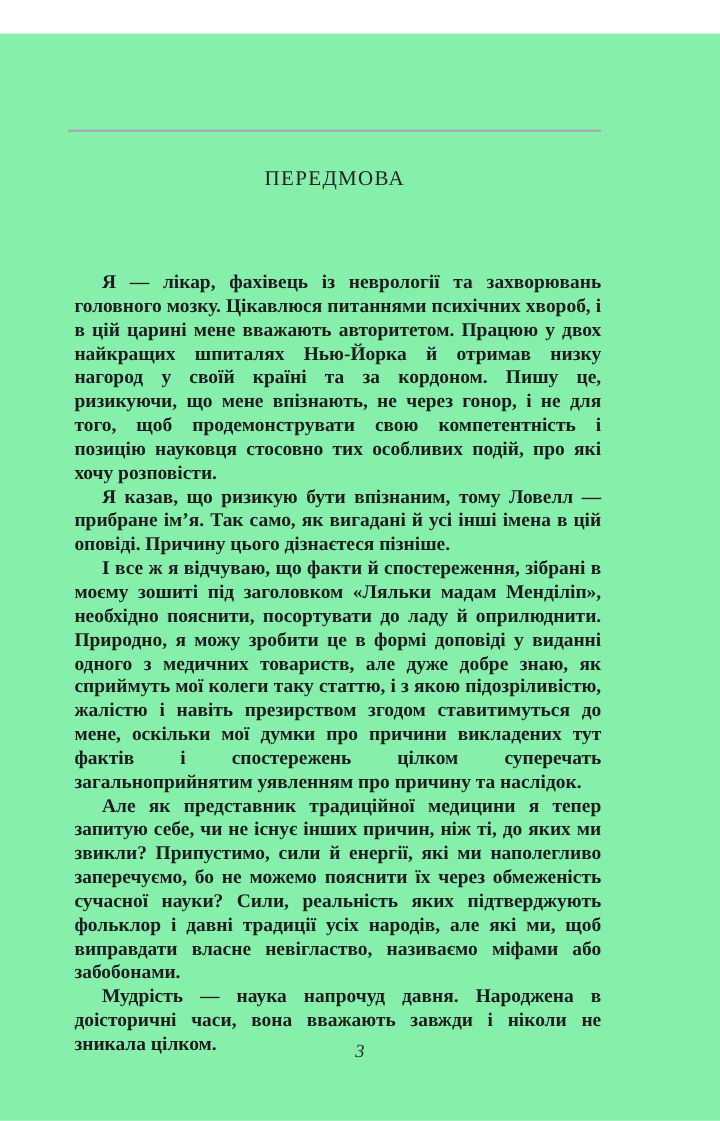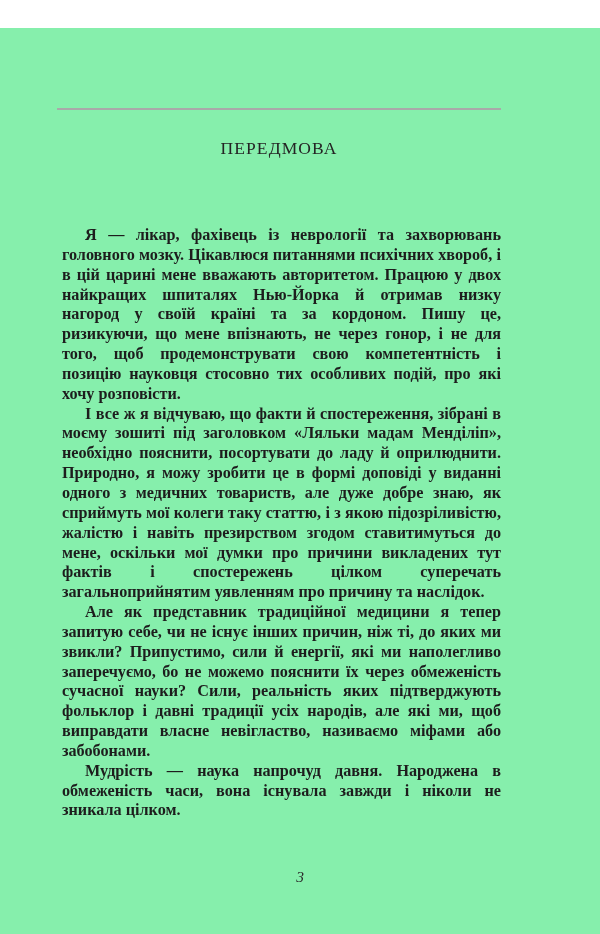--- a/index.html
+++ b/index.html
@@ -85,20 +85,21 @@
 <body>
 
 <div class="page">
 
   <div class="header-rule"></div>
 
   <h1 class="chapter-title">ПЕРЕДМОВА</h1>
 
   <div class="body-text">
     <p>Я — лікар, фахівець із неврології та захворювань головного мозку. Цікавлюся питаннями психічних хвороб, і в цій царині мене вважають авторитетом. Працюю у двох найкращих шпиталях Нью-Йорка й отримав низку нагород у своїй країні та за кордоном. Пишу це, ризикуючи, що мене впізнають, не через гонор, і не для того, щоб продемонструвати свою компетентність і позицію науковця стосовно тих особливих подій, про які хочу розповісти.</p>
+    <p>Я казав, що ризикую бути впізнаним, тому Ловелл — прибране ім’я. Так само, як вигадані й усі інші імена в цій оповіді. Причину цього дізнаєтеся пізніше.</p>
     <p>І все ж я відчуваю, що факти й спостереження, зібрані в моєму зошиті під заголовком «Ляльки мадам Менділіп», необхідно пояснити, посортувати до ладу й оприлюднити. Природно, я можу зробити це в формі доповіді у виданні одного з медичних товариств, але дуже добре знаю, як сприймуть мої колеги таку статтю, і з якою підозріливістю, жалістю і навіть презирством згодом ставитимуться до мене, оскільки мої думки про причини викладених тут фактів і спостережень цілком суперечать загальноприйнятим уявленням про причину та наслідок.</p>
     <p>Але як представник традиційної медицини я тепер запитую себе, чи не існує інших причин, ніж ті, до яких ми звикли? Припустимо, сили й енергії, які ми наполегливо заперечуємо, бо не можемо пояснити їх через обмеженість сучасної науки? Сили, реальність яких підтверджують фольклор і давні традиції усіх народів, але які ми, щоб виправдати власне невігластво, називаємо міфами або забобонами.</p>
-    <p>Мудрість — наука напрочуд давня. Народжена в обмеженість часи, вона існувала завжди і ніколи не зникала цілком.</p>
+    <p>Мудрість — наука напрочуд давня. Народжена в доісторичні часи, вона вважають завжди і ніколи не зникала цілком.</p>
   </div>
 
   <div class="folio">3</div>
 
 </div>
 
 </body></html>

